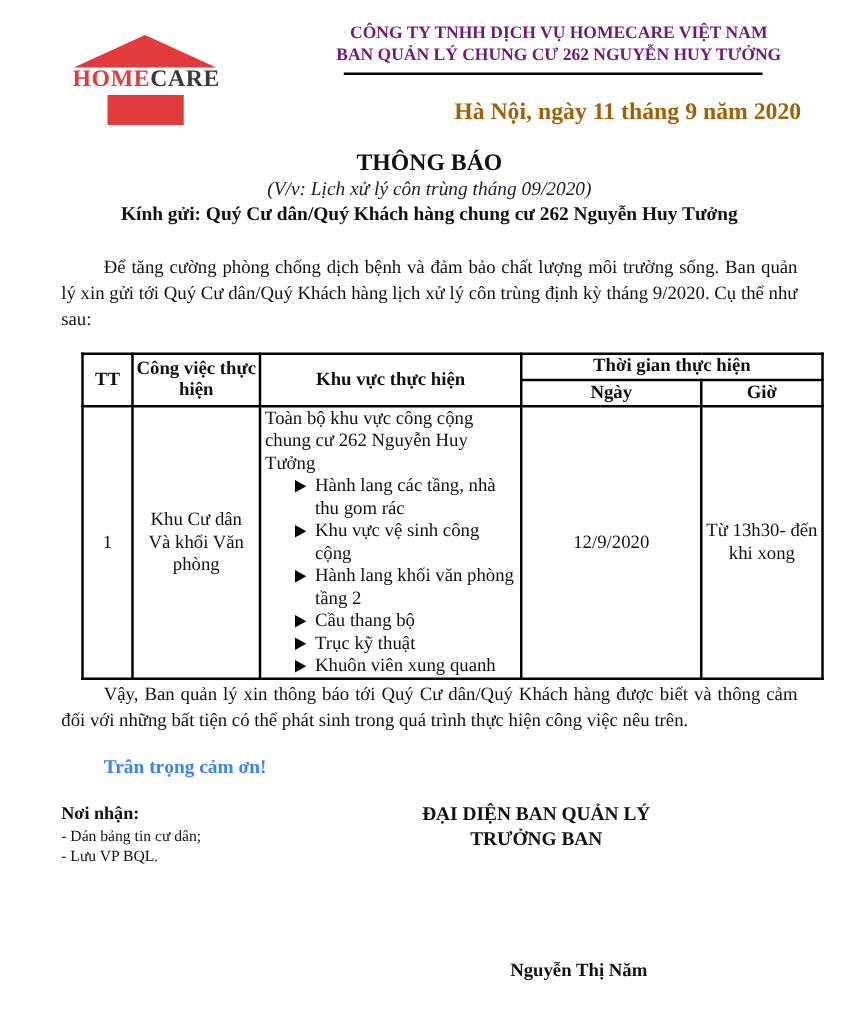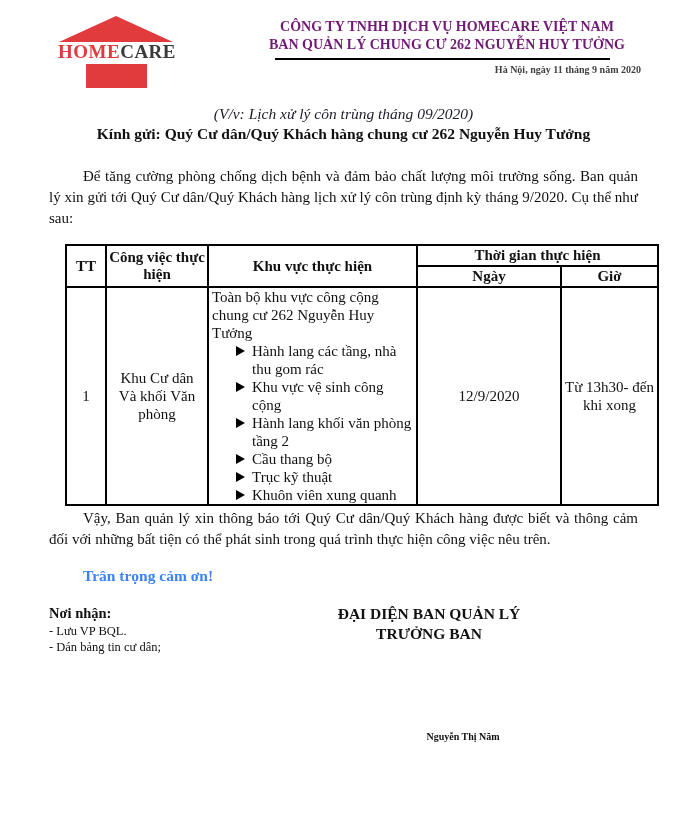--- a/index.html
+++ b/index.html
@@ -6,32 +6,32 @@
   .page{
     position:relative;
     width:688px;height:826px;
     background:#ffffff;
     font-family:"Liberation Serif","DejaVu Serif",serif;
     color:#1a1a1f;
     overflow:hidden;
   }
   
   .header{position:relative;height:104px;}
-  .logo{position:absolute;left:58px;top:16px;width:116px;text-align:right;}
+  .logo{position:absolute;left:58px;top:28px;width:116px;text-align:right;}
   .logo-roof{width:0;height:0;margin:0 auto;
     border-left:57px solid transparent;border-right:57px solid transparent;
     border-bottom:26px solid #e13b3d;}
   .logo-word{font-weight:bold;font-size:19px;letter-spacing:.5px;line-height:20px;white-space:nowrap;}
   .logo-word .home{color:#e13b3d;}
   .logo-word .care{color:#3a3a3a;}
   .logo-body{width:61px;height:24px;background:#e13b3d;margin:2px auto 0 auto;}
   .head-right{position:absolute;left:222px;top:18px;width:450px;text-align:center;}
   .company-line{font-weight:bold;font-size:14px;line-height:18px;color:#701a75;white-space:nowrap;}
   .head-rule{height:0;border-top:2px solid #000;width:335px;margin:4px 0 0 53px;}
-  .date-line{font-weight:bold;font-size:10px;margin-top:4px;text-align:right;padding-right:31px;color:#404040;}
+  .date-line{font-weight:bold;font-size:19px;margin-top:19px;text-align:right;padding-right:31px;color:#a16207;}
   
   .content{padding:0 50px 0 49px;}
   .doc-title{margin-top:16px;text-align:center;font-weight:bold;font-size:19px;line-height:22px;color:#111;}
   .doc-subject{text-align:center;font-style:italic;font-size:15.5px;line-height:20px;color:#1b1b2a;}
   .salutation{text-align:center;font-weight:bold;font-size:15.5px;line-height:20px;color:#111;}
   .para{margin-top:22px;font-size:15px;line-height:21px;text-align:justify;text-indent:34px;color:#111;}
   
   table.sched{border-collapse:collapse;table-layout:fixed;width:592px;margin:3px 0 0 16px;}
   table.sched td,table.sched th{border:2px solid #000;font-size:15px;padding:0 3px;color:#111;}
   table.sched th{font-weight:bold;text-align:center;vertical-align:middle;line-height:17px;padding:1px 2px;}
@@ -42,21 +42,21 @@
   .area-list li{display:flex;margin-left:24px;}
   .arrow{flex:0 0 auto;width:0;height:0;margin:4px 7px 0 0;
     border-top:5px solid transparent;border-bottom:5px solid transparent;border-left:9px solid #000;}
   
   .thanks{font-weight:bold;font-size:15.5px;line-height:21px;margin-top:0;text-indent:34px;color:#3b82f6;}
   .footer{display:flex;margin-top:18px;}
   .recipients{width:230px;}
   .recipients-label{font-weight:bold;font-size:14.5px;line-height:19px;color:#111;}
   .recipient-item{font-size:12.5px;line-height:16px;color:#111;}
   .rep-block{width:300px;margin-right:25px;text-align:center;font-weight:bold;font-size:15.5px;line-height:20px;color:#111;}
-  .signer{width:300px;margin:76px 25px 0 auto;text-align:center;font-weight:bold;font-size:10px;color:#111;}
+  .signer{width:300px;margin:76px 25px 0 auto;text-align:center;font-weight:bold;font-size:15px;color:#111;}
 </style>
 </head>
 <body>
 
 <div class="page">
 
   <div class="header">
     <div class="logo">
       <div class="logo-roof"></div>
       <div class="logo-word"><span class="home">HOME</span><span class="care">CARE</span></div>
@@ -64,20 +64,21 @@
     </div>
     <div class="head-right">
       <div class="company-line">CÔNG TY TNHH DỊCH VỤ HOMECARE VIỆT NAM</div>
       <div class="company-line">BAN QUẢN LÝ CHUNG CƯ 262 NGUYỄN HUY TƯỞNG</div>
       <div class="head-rule"></div>
       <div class="date-line">Hà Nội, ngày 11 tháng 9 năm 2020</div>
     </div>
   </div>
 
   <div class="content">
+    <div class="doc-title">THÔNG BÁO</div>
     <div class="doc-subject">(V/v: Lịch xử lý côn trùng tháng 09/2020)</div>
     <div class="salutation">Kính gửi: Quý Cư dân/Quý Khách hàng chung cư 262 Nguyễn Huy Tưởng</div>
     <p class="para">Để tăng cường phòng chống dịch bệnh và đảm bảo chất lượng môi trường sống. Ban quản lý xin gửi tới Quý Cư dân/Quý Khách hàng lịch xử lý côn trùng định kỳ tháng 9/2020. Cụ thể như sau:</p>
 
     <table class="sched">
       <colgroup>
         <col class="c-tt">
           <col class="c-task">
           <col class="c-area">
           <col class="c-date">
@@ -131,22 +132,22 @@
       </tr>
     </tbody>
       </table>
 
     <p class="para" style="margin-top:2px;">Vậy, Ban quản lý xin thông báo tới Quý Cư dân/Quý Khách hàng được biết và thông cảm đối với những bất tiện có thể phát sinh trong quá trình thực hiện công việc nêu trên.</p>
     <p class="thanks">Trân trọng cảm ơn!</p>
 
     <div class="footer">
       <div class="recipients">
         <div class="recipients-label">Nơi nhận:</div>
+        <div class="recipient-item">- Dán bảng tin cư dân;</div>
         <div class="recipient-item">- Lưu VP BQL.</div>
-        <div class="recipient-item">- Dán bảng tin cư dân;</div>
       </div>
       <div class="rep-block">
         <div>ĐẠI DIỆN BAN QUẢN LÝ</div>
         <div>TRƯỞNG BAN</div>
       </div>
     </div>
 
     <div class="signer">Nguyễn Thị Năm</div>
   </div>
 

